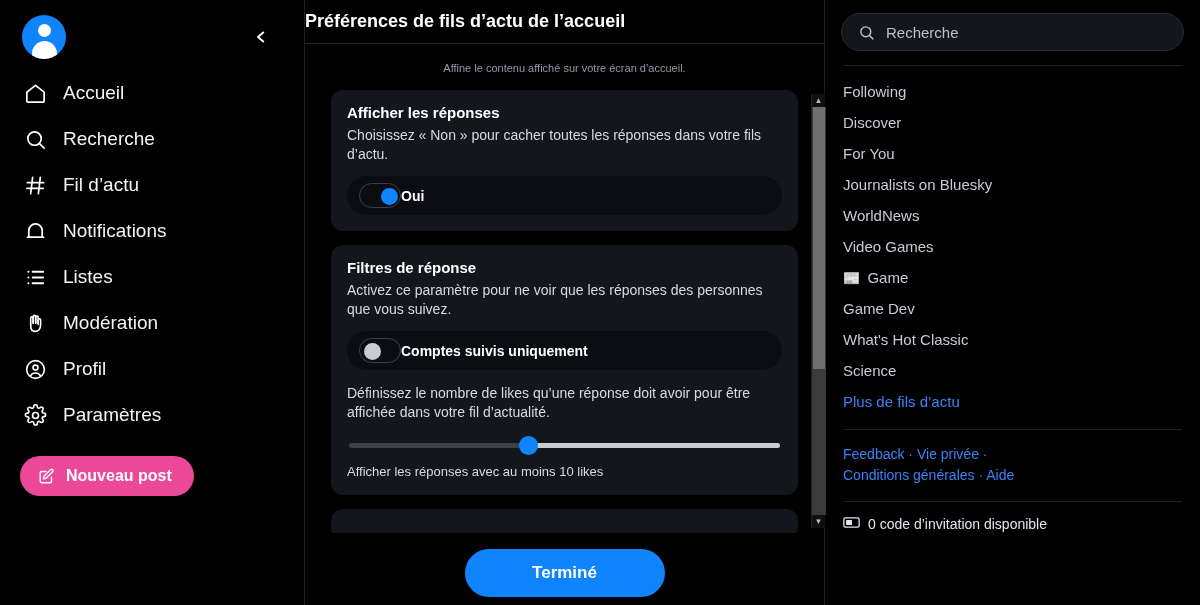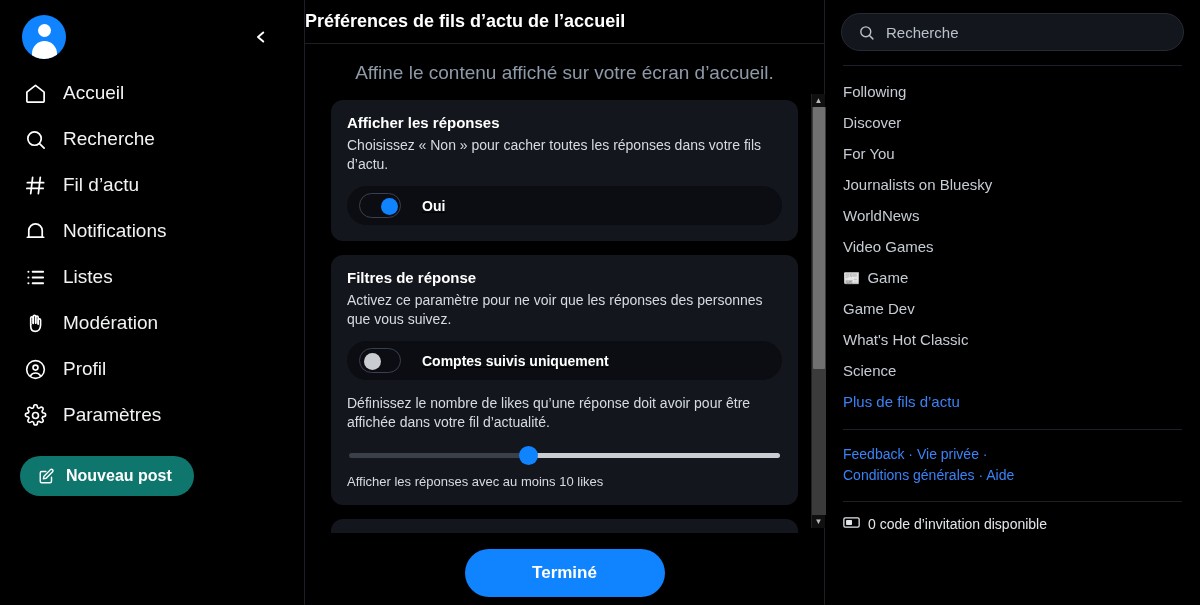--- a/index.html
+++ b/index.html
@@ -58,21 +58,21 @@
   }
   .nav-ico {
     width: 26px; height: 26px;
     display: flex; align-items: center; justify-content: center;
     flex: 0 0 26px;
     color: #ffffff;
   }
   .new-post-btn {
     margin: 18px 0 0 20px;
     display: inline-flex; gap: 10px;
-    background: #0f766e; color: #ffffff;
+    background: #ec4899; color: #ffffff;
     border: none; border-radius: 24px;
     padding: 11px 22px 11px 18px;
     font-size: 16px; font-weight: bold;
     cursor: pointer;
     font-family: "Liberation Sans", sans-serif;
   }
 
   
   .center {
     width: 520px; flex: 0 0 520px;
@@ -86,21 +86,21 @@
     height: 44px;
     display: flex; align-items: center; 
     border-bottom: 1px solid #1c1f26;
     flex: 0 0 44px;
   }
   .center-title {
     color: #ffffff; font-size: 18px; font-weight: bold;
   }
   .center-sub {
     text-align: center; color: #8e9aa8;
-    font-size: 19px;
+    font-size: 11px;
     padding: 18px 20px 16px 20px;
   }
   .cards-area {
     flex: 1 1 auto;
     position: relative;
     overflow: hidden;
     padding: 0 26px 0 26px;
   }
   .card {
     background: #14161d;
@@ -110,26 +110,25 @@
   }
   .card-title {
     color: #ffffff; font-size: 15px; font-weight: bold;
     margin-bottom: 5px;
   }
   .card-desc {
     color: #d6dbe2; font-size: 14px; line-height: 19px;
     margin-bottom: 12px;
   }
   .toggle-row {
-    display: flex; align-items: center; gap: 21px;
+    display: flex; align-items: center; gap: 0;
     background: #0b0d12;
     border-radius: 20px;
     padding: 7px 12px;
     cursor: pointer;
-    text-decoration: underline;
   }
   .switch {
     width: 42px; height: 25px; border-radius: 14px;
     border: 1px solid #3a4050;
     background: #0b0d12;
     position: relative; flex: 0 0 42px;
   }
   .knob {
     position: absolute; top: 4px;
     width: 17px; height: 17px; border-radius: 50%;

